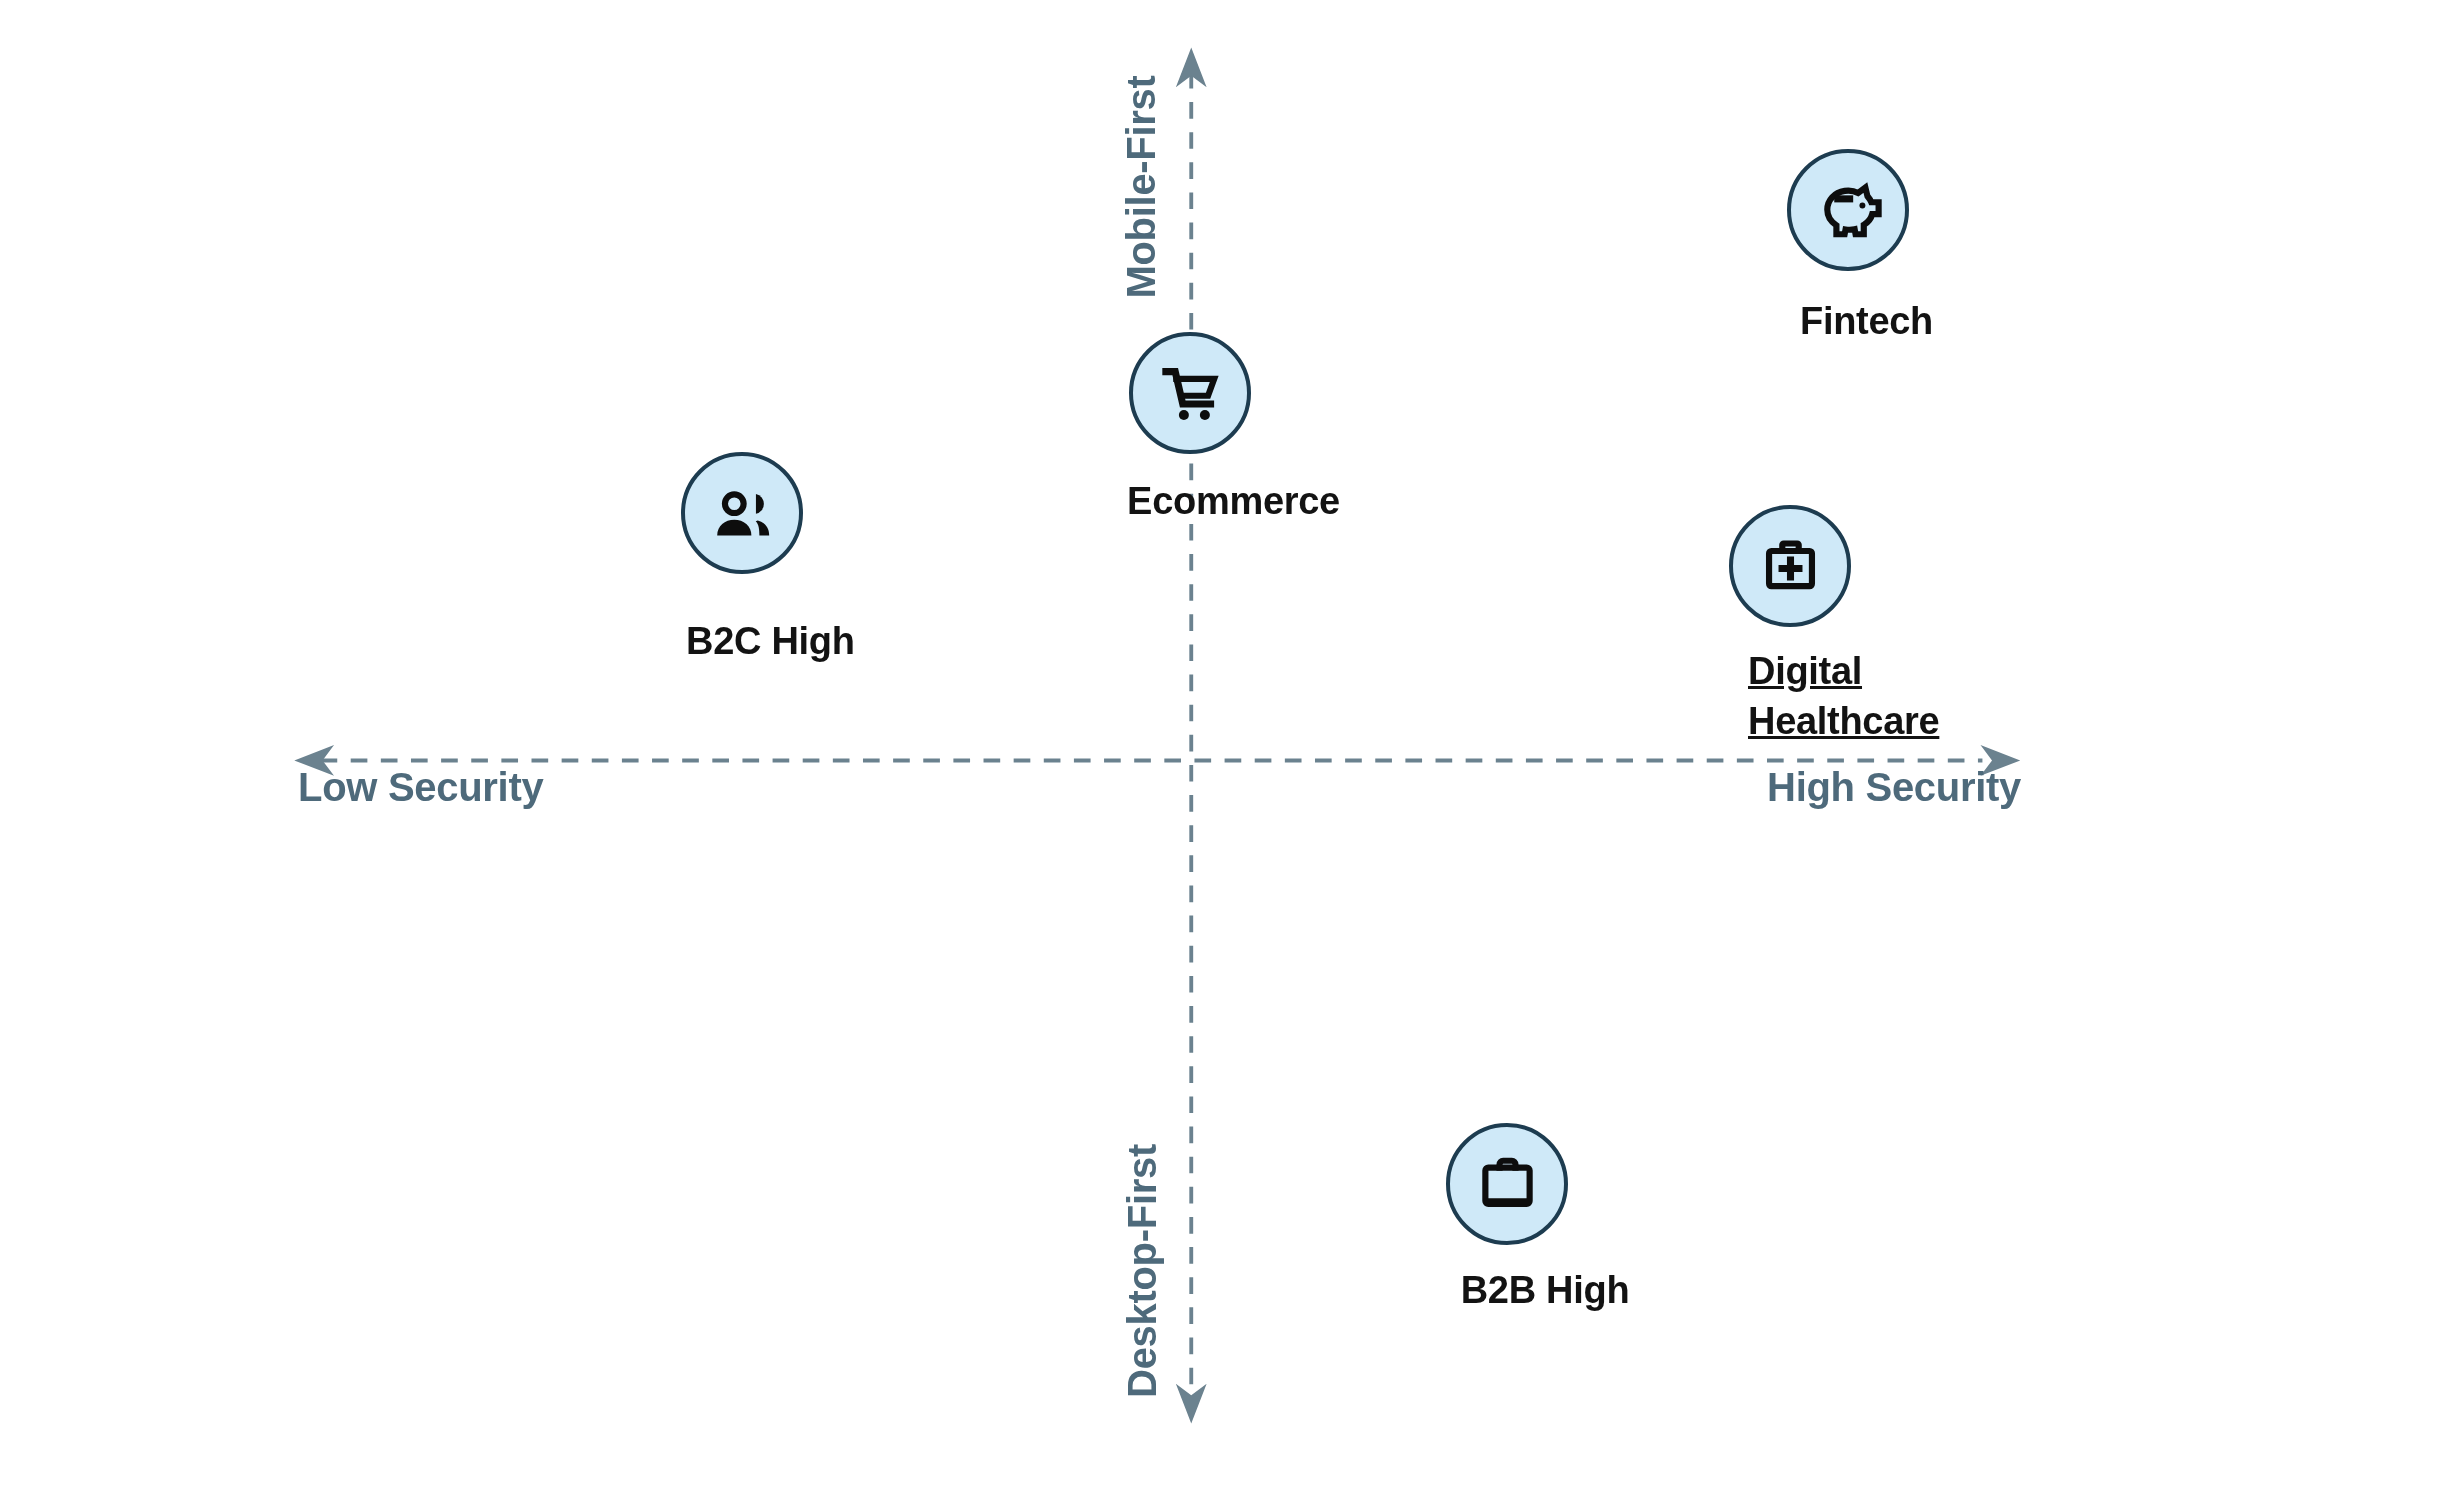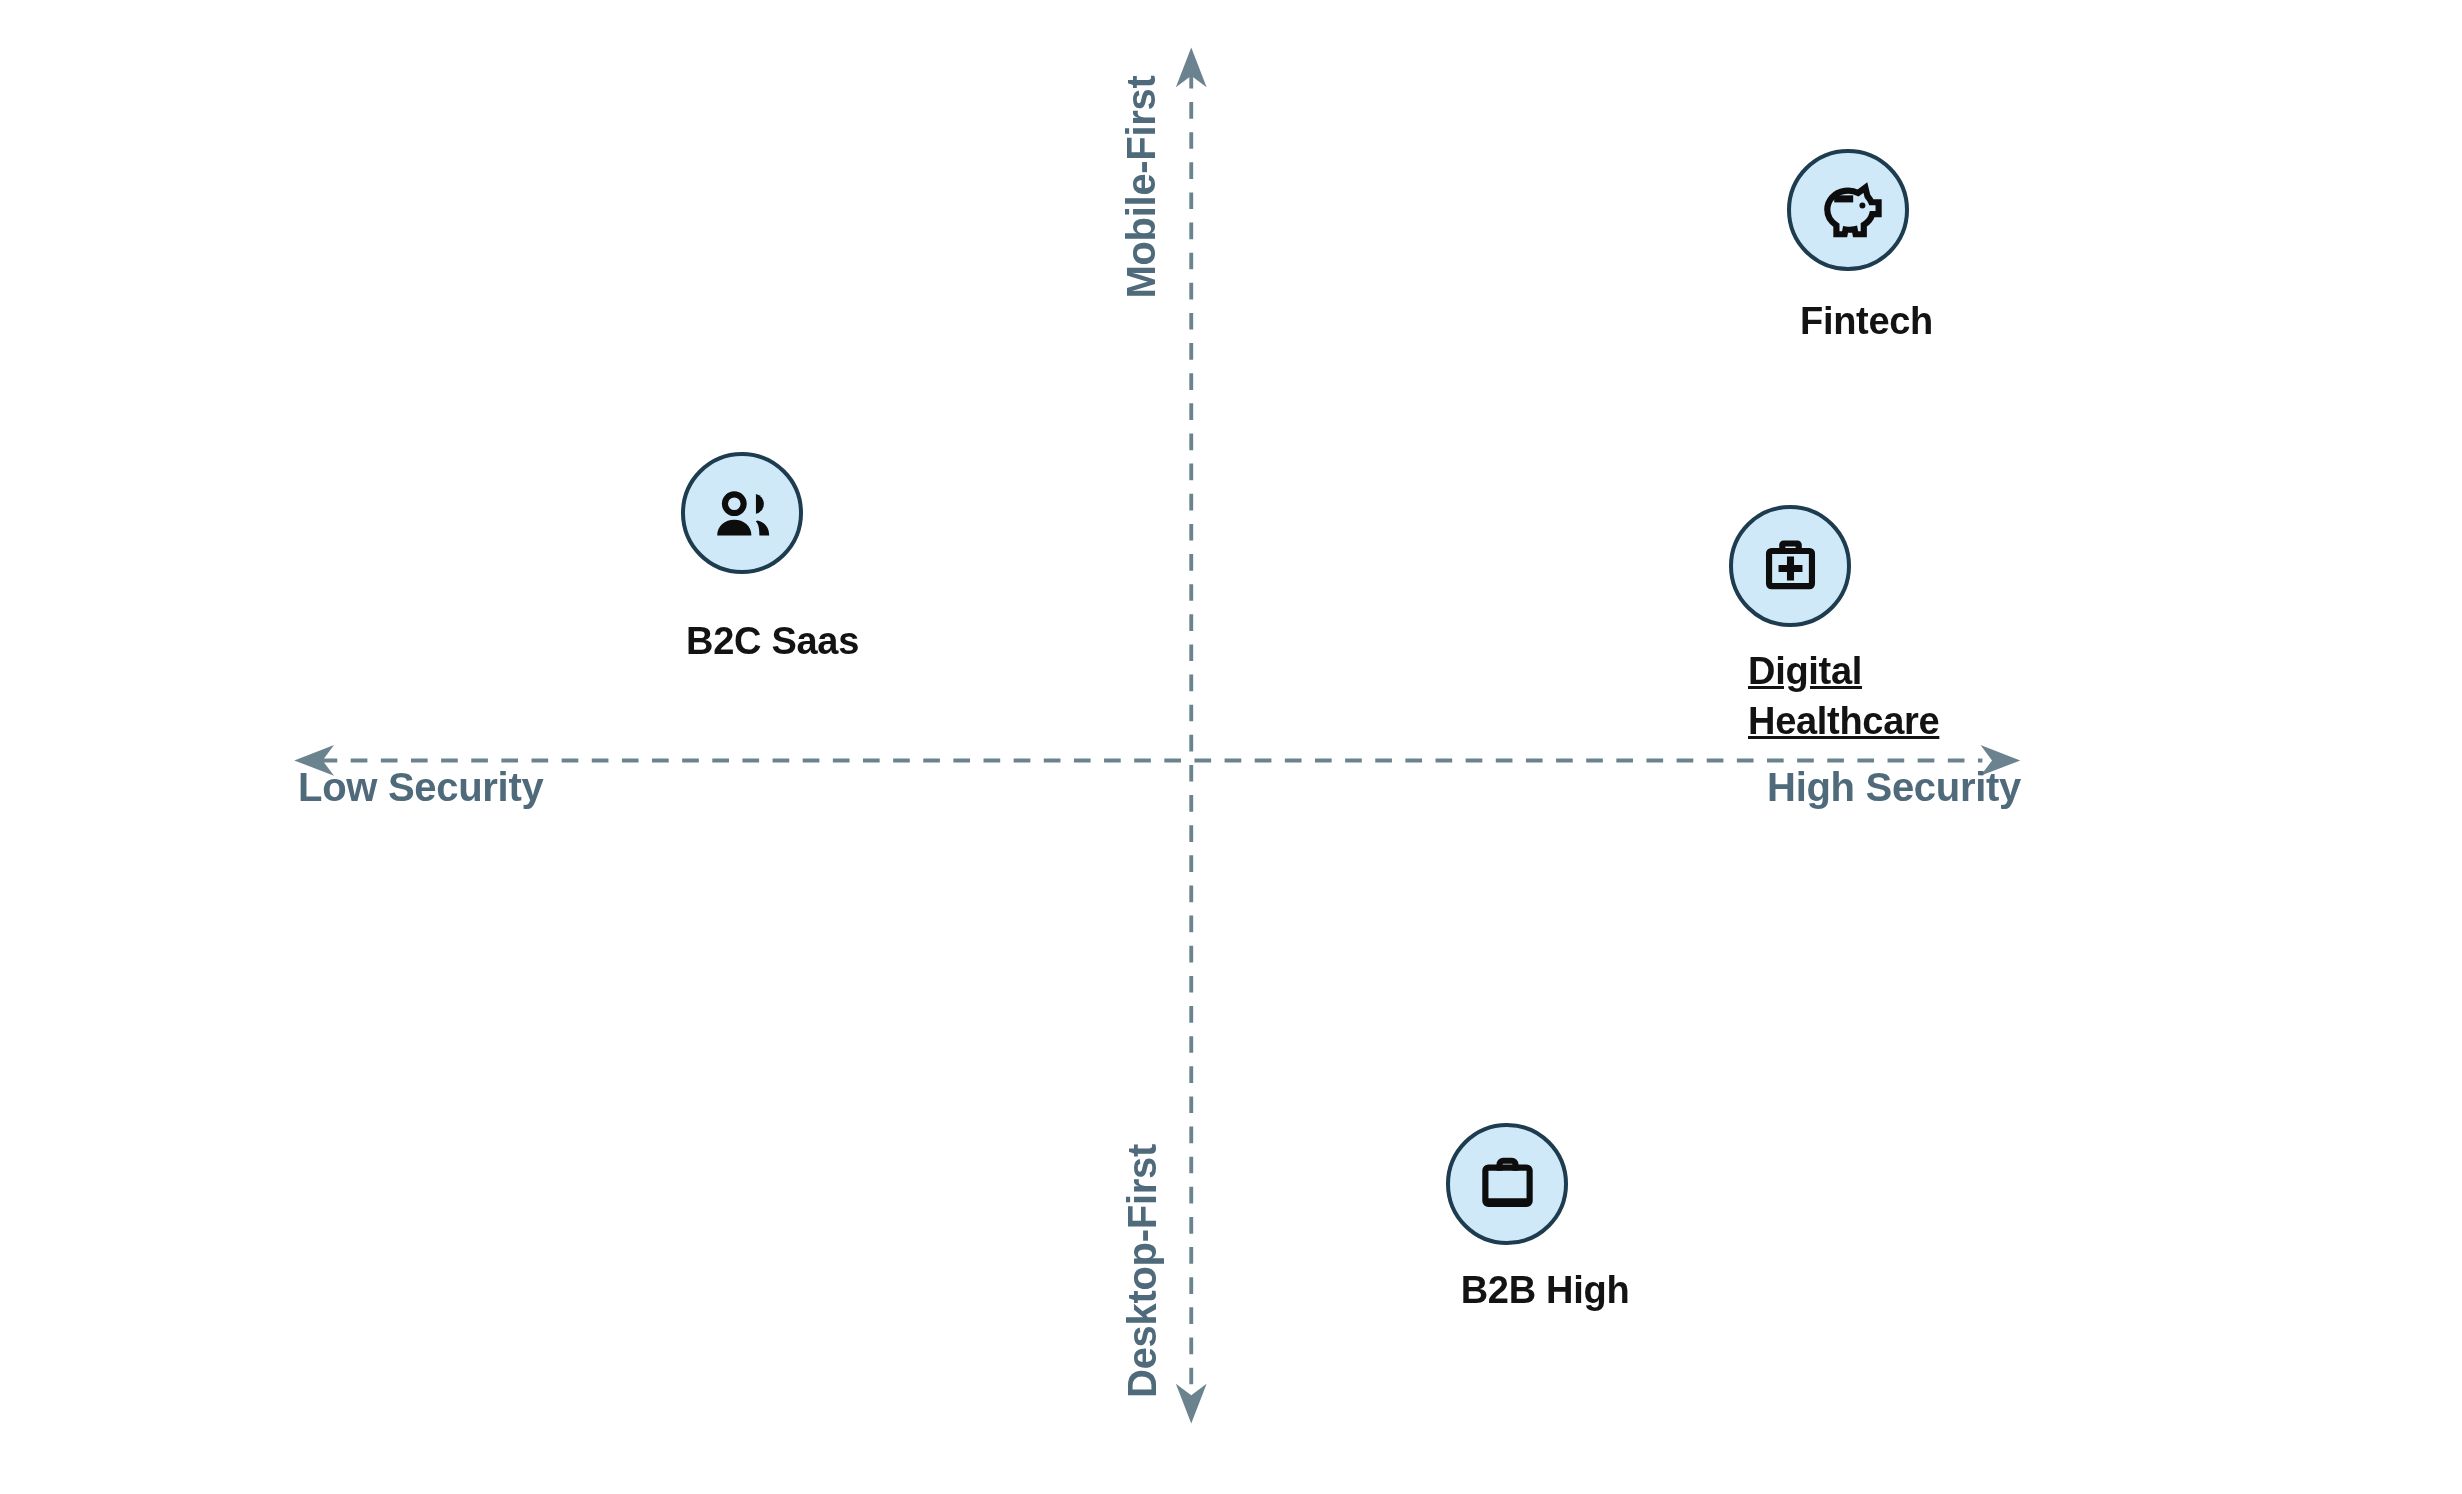--- a/index.html
+++ b/index.html
@@ -45,20 +45,31 @@
     <polygon points="1858,2220 1834,2158 1858,2176 1882,2158"></polygon>
     <polygon points="459,1186 521,1162 503,1186 521,1210"></polygon>
     <polygon points="3151,1186 3089,1162 3107,1186 3089,1210"></polygon>
   </svg>
 
   <div class="axis-label v" style="left:1141px;top:187px">Mobile-First</div>
   <div class="axis-label v" style="left:1142px;top:1271px">Desktop-First</div>
   <div class="axis-label" style="left:298px;top:764px">Low Security</div>
   <div class="axis-label" style="right:441px;top:764px">High Security</div>
 
+  <div class="node" style="left:1129px;top:332px">
+    <div class="bubble">
+      <svg class="icon" viewBox="0 0 32 32">
+        <path class="st thick" d="M5.2 6.4h4.1l3.3 14.2h12.2"></path>
+        <path class="st" d="M9.8 9.6h16.6l-2.7 7.4H12.4"></path>
+        <circle class="fl" cx="13.1" cy="25.4" r="2.2"></circle>
+        <circle class="fl" cx="22.3" cy="25.4" r="2.2"></circle>
+      </svg>
+    </div>
+    <div class="node-label" style="left:-1.9px;top:144px">Ecommerce</div>
+  </div>
 
   <div class="node" style="left:1787px;top:149px">
     <div class="bubble">
       <svg class="icon" viewBox="0 0 32 32">
         <path class="st" d="M20.2 8.3 L23.4 5.9 L24.3 9.7 C24.9 10.4 25.6 11.3 26 12.4 L29.2 12.4 L29.2 17.6 L26.4 17.6 C25.9 19.5 24.6 21.2 22.7 22.3 L22.7 26.4 L19.1 26.4 L18.7 24.2 C17.4 24.5 16 24.5 14.7 24.3 L14.3 26.4 L10.7 26.4 L10.7 22.5 C8.2 20.9 6.7 18.4 6.7 15.6 C6.7 11.5 9.8 8.1 14.3 7.4 C16.3 7.1 18.5 7.4 20.2 8.3 Z"></path>
         <path class="st thick" d="M11.3 10.9h5.2"></path>
         <circle class="fl" cx="22.1" cy="13.8" r="1.3"></circle>
       </svg>
     </div>
     <div class="node-label" style="left:13px;top:147px">Fintech</div>
@@ -66,21 +77,21 @@
 
   <div class="node" style="left:681px;top:452px">
     <div class="bubble">
       <svg class="icon" viewBox="0 0 32 32">
         <circle class="st" cx="12.4" cy="11.7" r="4.1"></circle>
         <path class="fl" d="M4.9 25.6c0-4.3 3.4-6.9 7.5-6.9s7.5 2.6 7.5 6.9z"></path>
         <path class="fl" d="M21.9 7.5a4.4 4.4 0 0 1 0 8.6z"></path>
         <path class="fl" d="M22.7 19.1c3.1.8 5 3 5 6.5h-4.3c0-2.6-.2-4.8-1.6-6.2z"></path>
       </svg>
     </div>
-    <div class="node-label" style="left:5.1px;top:164px">B2C Saas</div>
+    <div class="node-label" style="left:5.1px;top:164px">B2C High</div>
   </div>
 
   <div class="node" style="left:1729px;top:505px">
     <div class="bubble">
       <svg class="icon" viewBox="0 0 32 32">
         <rect class="st" x="12.4" y="5.9" width="7.2" height="3.3" rx="0.6"></rect>
         <rect class="st" x="6.6" y="9.2" width="18.8" height="15.4" rx="1"></rect>
         <path class="st thick" d="M16 13.2v7.4M12.3 16.9h7.4"></path>
       </svg>
     </div>

